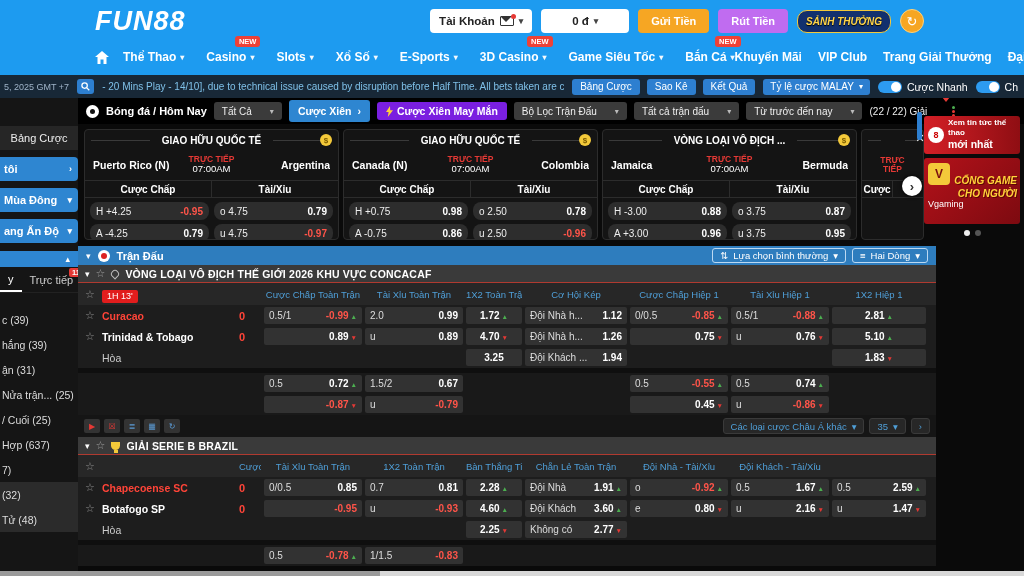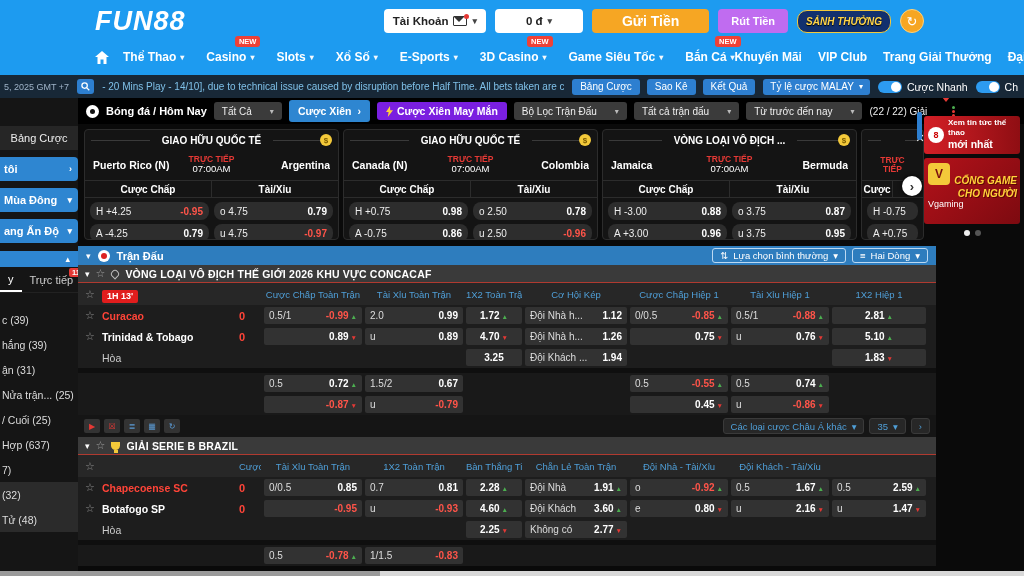--- a/index.html
+++ b/index.html
@@ -11,21 +11,21 @@
   .tophdr { position:absolute; top:0; left:0; width:1024px; height:75px; background:#1d9bf0; z-index:5; }
   .hdr-row1 { display:flex; align-items:center; height:42px; padding:0 100px 0 95px; }
   .logo { color:#fff; font-size:27px; font-weight:bold; font-style:italic; letter-spacing:1px; }
   .hdr-right { margin-left:auto; display:flex; align-items:center; gap:9px; }
   .pill-white { background:#fff; border-radius:4px; height:24px; display:flex; align-items:center; gap:5px; padding:0 9px; font-size:11.5px; font-weight:bold; color:#222; cursor:pointer; }
   .pill-white.balance { width:88px; justify-content:center; }
   .chev-dark { font-size:9px; color:#444; }
   .mail { position:relative; width:14px; height:10px; border:1.5px solid #333; border-radius:1px; }
   .mail:after { content:""; position:absolute; left:0; top:0; width:0; height:0; border-left:5.5px solid transparent; border-right:5.5px solid transparent; border-top:5px solid #333; }
   .mail .dot { position:absolute; right:-3px; top:-3px; width:5px; height:5px; background:#e53935; border-radius:50%; }
-  .btn-dep { background:#f6a623; color:#fff; border:none; border-radius:4px; height:24px; padding:0 30px; font-size:14px; font-weight:bold; cursor:pointer; }
+  .btn-dep { background:#f6a623; color:#fff; border:none; border-radius:4px; height:24px; padding:0 13px; font-size:11px; font-weight:bold; cursor:pointer; }
   .btn-wit { background:#c06cf0; color:#fff; border:none; border-radius:4px; height:24px; padding:0 13px; font-size:11px; font-weight:bold; cursor:pointer; }
   .rewards { background:#12306e; border:1.5px solid #f3c93a; border-radius:10px; height:23px; display:flex; align-items:center; padding:0 8px; color:#ffd54a; font-size:10px; font-weight:bold; font-style:italic; cursor:pointer; text-shadow:0 1px 1px #000; }
   .circ-orange { width:24px; height:24px; border-radius:50%; background:#f6a623; border:1px solid #ffd27a; color:#fff; font-size:13px; display:flex; align-items:center; justify-content:center; cursor:pointer; }
   .hdr-row2 { display:flex; align-items:center; height:30px; padding:0 95px; color:#fff; }
   .home-ic { margin-right:14px; cursor:pointer; display:flex; }
   .nav-left { display:flex; align-items:center; gap:22px; }
   .nav-item { position:relative; display:flex; align-items:center; gap:4px; font-size:12px; font-weight:bold; color:#fff; cursor:pointer; white-space:nowrap; }
   .nav-item .chev { font-size:8px; opacity:.95; }
   .new-badge { position:absolute; top:-14px; right:-6px; background:#ef4136; color:#fff; font-size:7.5px; font-weight:bold; padding:1px 4px; border-radius:3px; }
   .nav-right { margin-left:auto; display:flex; align-items:center; gap:16px; }
@@ -127,21 +127,21 @@
   .league-bar { height:18px; background:#3a3a3a; border-bottom:1px solid #b03a30; display:flex; align-items:center; gap:6px; padding:0 7px; color:#fff; }
   .league-bar .chev { font-size:9px; cursor:pointer; }
   .league-bar .star { color:#9a9a9a; font-size:11px; cursor:pointer; }
   .pin-ic { width:8px; height:8px; border:1.5px solid #bbb; border-radius:50% 50% 50% 0; transform:rotate(-45deg); }
   .trophy-ic { width:9px; height:8px; background:#f3c93a; border-radius:0 0 5px 5px; position:relative; }
   .trophy-ic:after { content:""; position:absolute; left:2.5px; bottom:-3px; width:4px; height:3px; background:#f3c93a; }
   .league-name { font-size:10.5px; font-weight:bold; letter-spacing:.2px; }
   .grid { display:grid; grid-template-columns:18px 134px 22px 98px 98px 56px 102px 98px 98px 94px; column-gap:3px; align-items:center; padding:0 3px; }
   .grid.head { height:22px; background:#272727; }
   .col-lab { color:#4f9fd8; font-size:9.5px; text-align:center; white-space:nowrap; overflow:hidden; }
-  .tbadge { display:inline-block; background:#e11d1d; color:#fff; font-size:9px; font-weight:bold; padding:1.5px 5px; border-radius:2px; white-space:nowrap; }
+  .tbadge { display:inline-block; background:#e11d1d; color:#fff; font-size:9px; font-weight:normal; padding:1.5px 5px; border-radius:2px; white-space:nowrap; }
   .grid.trow { height:21px; background:#1d1d1d; }
   .grid.erow { height:21px; background:#191919; }
   .rstar { color:#8a8a8a; font-size:11px; text-align:center; cursor:pointer; }
   .tname { font-size:10.5px; font-weight:bold; color:#fff; white-space:nowrap; overflow:hidden; }
   .tname.red { color:#ff4438; }
   .tname.draw { color:#ccc; font-weight:normal; }
   .tscore { color:#ff4438; font-size:11px; font-weight:bold; }
   .ocell { height:17px; background:#323232; border-radius:2px; display:flex; align-items:center; justify-content:space-between; padding:0 5px; font-size:10px; color:#ddd; cursor:pointer; white-space:nowrap; overflow:hidden; }
   .ocell.center { justify-content:center; gap:3px; }
   .ov { font-weight:bold; color:#fff; }
@@ -517,34 +517,20 @@
               <span class="lc-mid">
                 <div class="lc-live">TRỰC TIẾP</div>
                 <div class="lc-time"></div>
               </span>
               <span class="tm away"></span>
             </div>
             <div class="lc-cols">
               <div>Cược</div>
               <div></div>
             </div>
-            <div class="lc-body">
-              <div class="lc-r">
-                <div class="lc-cell">
-                  <span>H  -0.75</span>
-                  <b></b>
-                </div>
-              </div>
-              <div class="lc-r">
-                <div class="lc-cell">
-                  <span>A  +0.75</span>
-                  <b></b>
-                </div>
-              </div>
-            </div>
           </div>
         </div>
       <button class="cards-close">×</button>
       <button class="cards-next">›</button>
     </div>
 
     <div class="tbl">
       <div class="tbl-titlebar">
         <span class="chev">▾</span>
         <span class="clock"></span>

